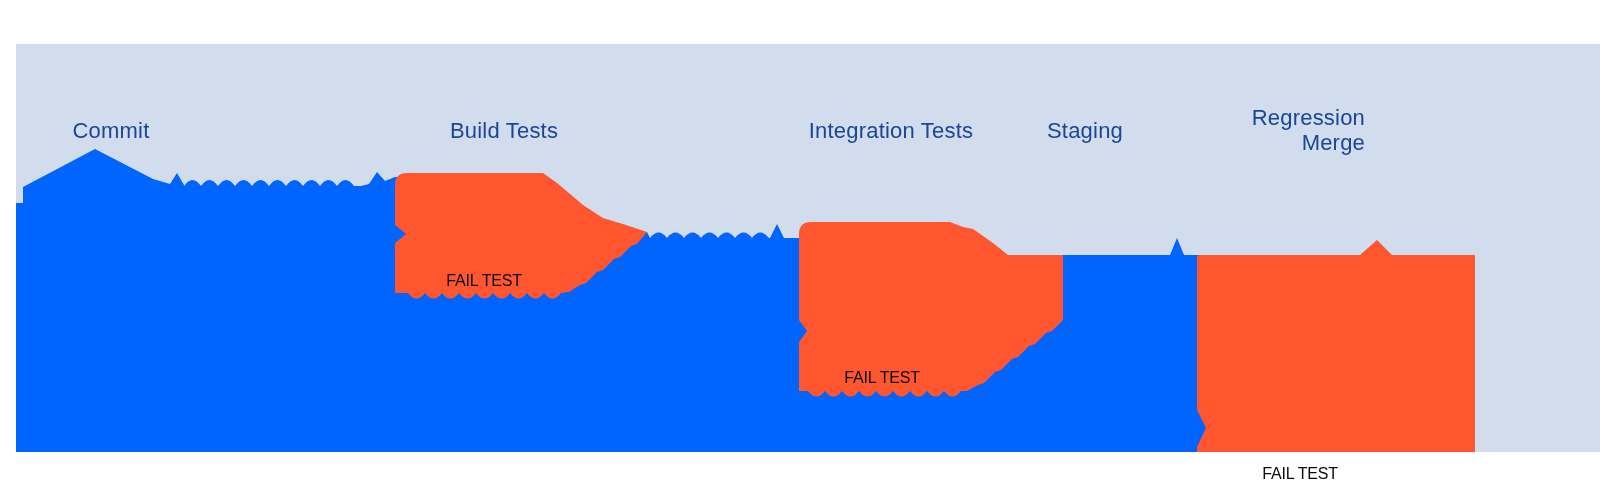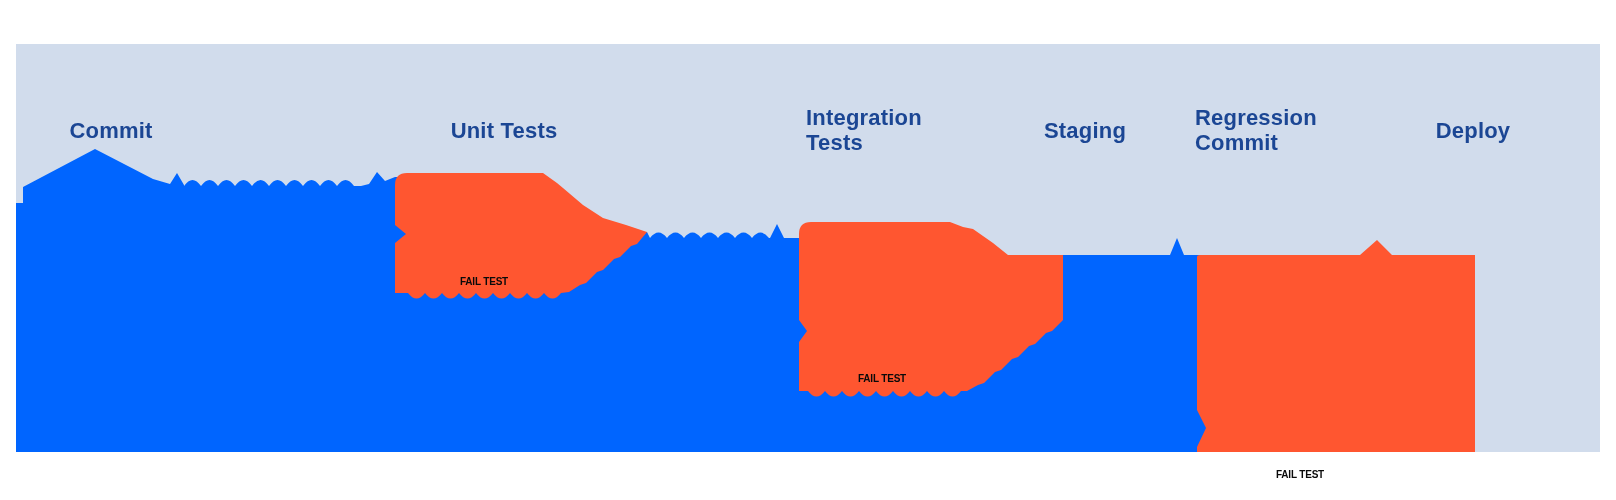--- a/index.html
+++ b/index.html
@@ -16,28 +16,28 @@
   .panel{
     position:absolute;left:16px;top:44px;width:1584px;height:408px;
     background:var(--panel);
   }
   .stream-svg{position:absolute;left:0;top:0;width:1584px;height:408px;display:block;}
   .stream-shape{fill:var(--stream);}
   .fail-shape{fill:var(--fail);}
   .stage-label{
     position:absolute;top:56px;height:60px;width:170px;
     display:flex;align-items:center;justify-content:center;
-    text-align:left;
+    text-align:right;
     transform:translateX(-50%);
-    font-size:22px;line-height:25px;font-weight:700;letter-spacing:.2px;
+    font-size:22px;line-height:25px;font-weight:400;letter-spacing:.2px;
     color:var(--stage_label);
   }
   .fail-label{
     position:absolute;transform:translate(-50%,-50%);
-    font-size:10px;font-weight:bold;letter-spacing:-0.2px;
+    font-size:16px;font-weight:normal;letter-spacing:-0.2px;
     color:var(--fail_label);white-space:nowrap;
   }
   
   .s0{left:95px;} .s1{left:295px;} .s2{left:488px;} .s3{left:682px;}
   .s4{left:875px;} .s5{left:1069px;} .s6{left:1264px;} .s7{left:1457px;}
   
   .f0{left:468px;top:237px;}
   .f1{left:866px;top:334px;}
   .f2{left:1284px;top:430px;}
 </style>
@@ -75,23 +75,22 @@
       q-8.5 11 -17 0 q-8.5 11 -17 0 q-8.5 11 -17 0 q-8.5 11 -17 0 q-8.5 11 -17 0
       q-8.5 11 -17 0 q-8.5 11 -17 0 q-8.5 11 -17 0 q-8.5 11 -17 0
       L783 347 L783 298 L791 287 L783 276 Z"></path>
 
     <path class="fail-shape" d="
       M1181 213 Q1181 211 1184 211 L1344 211 L1361 196 L1376 211 L1459 211
       L1459 408 L1181 408 L1181 403 L1190 384 L1181 366 Z"></path>
   </svg>
 
   <div class="stage-label s0">Commit</div>
-  <div class="stage-label s2">Unit Tests</div>
+  <div class="stage-label s2">Build Tests</div>
   <div class="stage-label s5">Staging</div>
   <div class="stage-label s4">Integration Tests</div>
-  <div class="stage-label s6">Regression Commit</div>
-  <div class="stage-label s7">Deploy</div>
+  <div class="stage-label s6">Regression Merge</div>
 
   <div class="fail-label f0">FAIL TEST</div>
   <div class="fail-label f1">FAIL TEST</div>
   <div class="fail-label f2">FAIL TEST</div>
 
 </div>
 
 </body></html>

